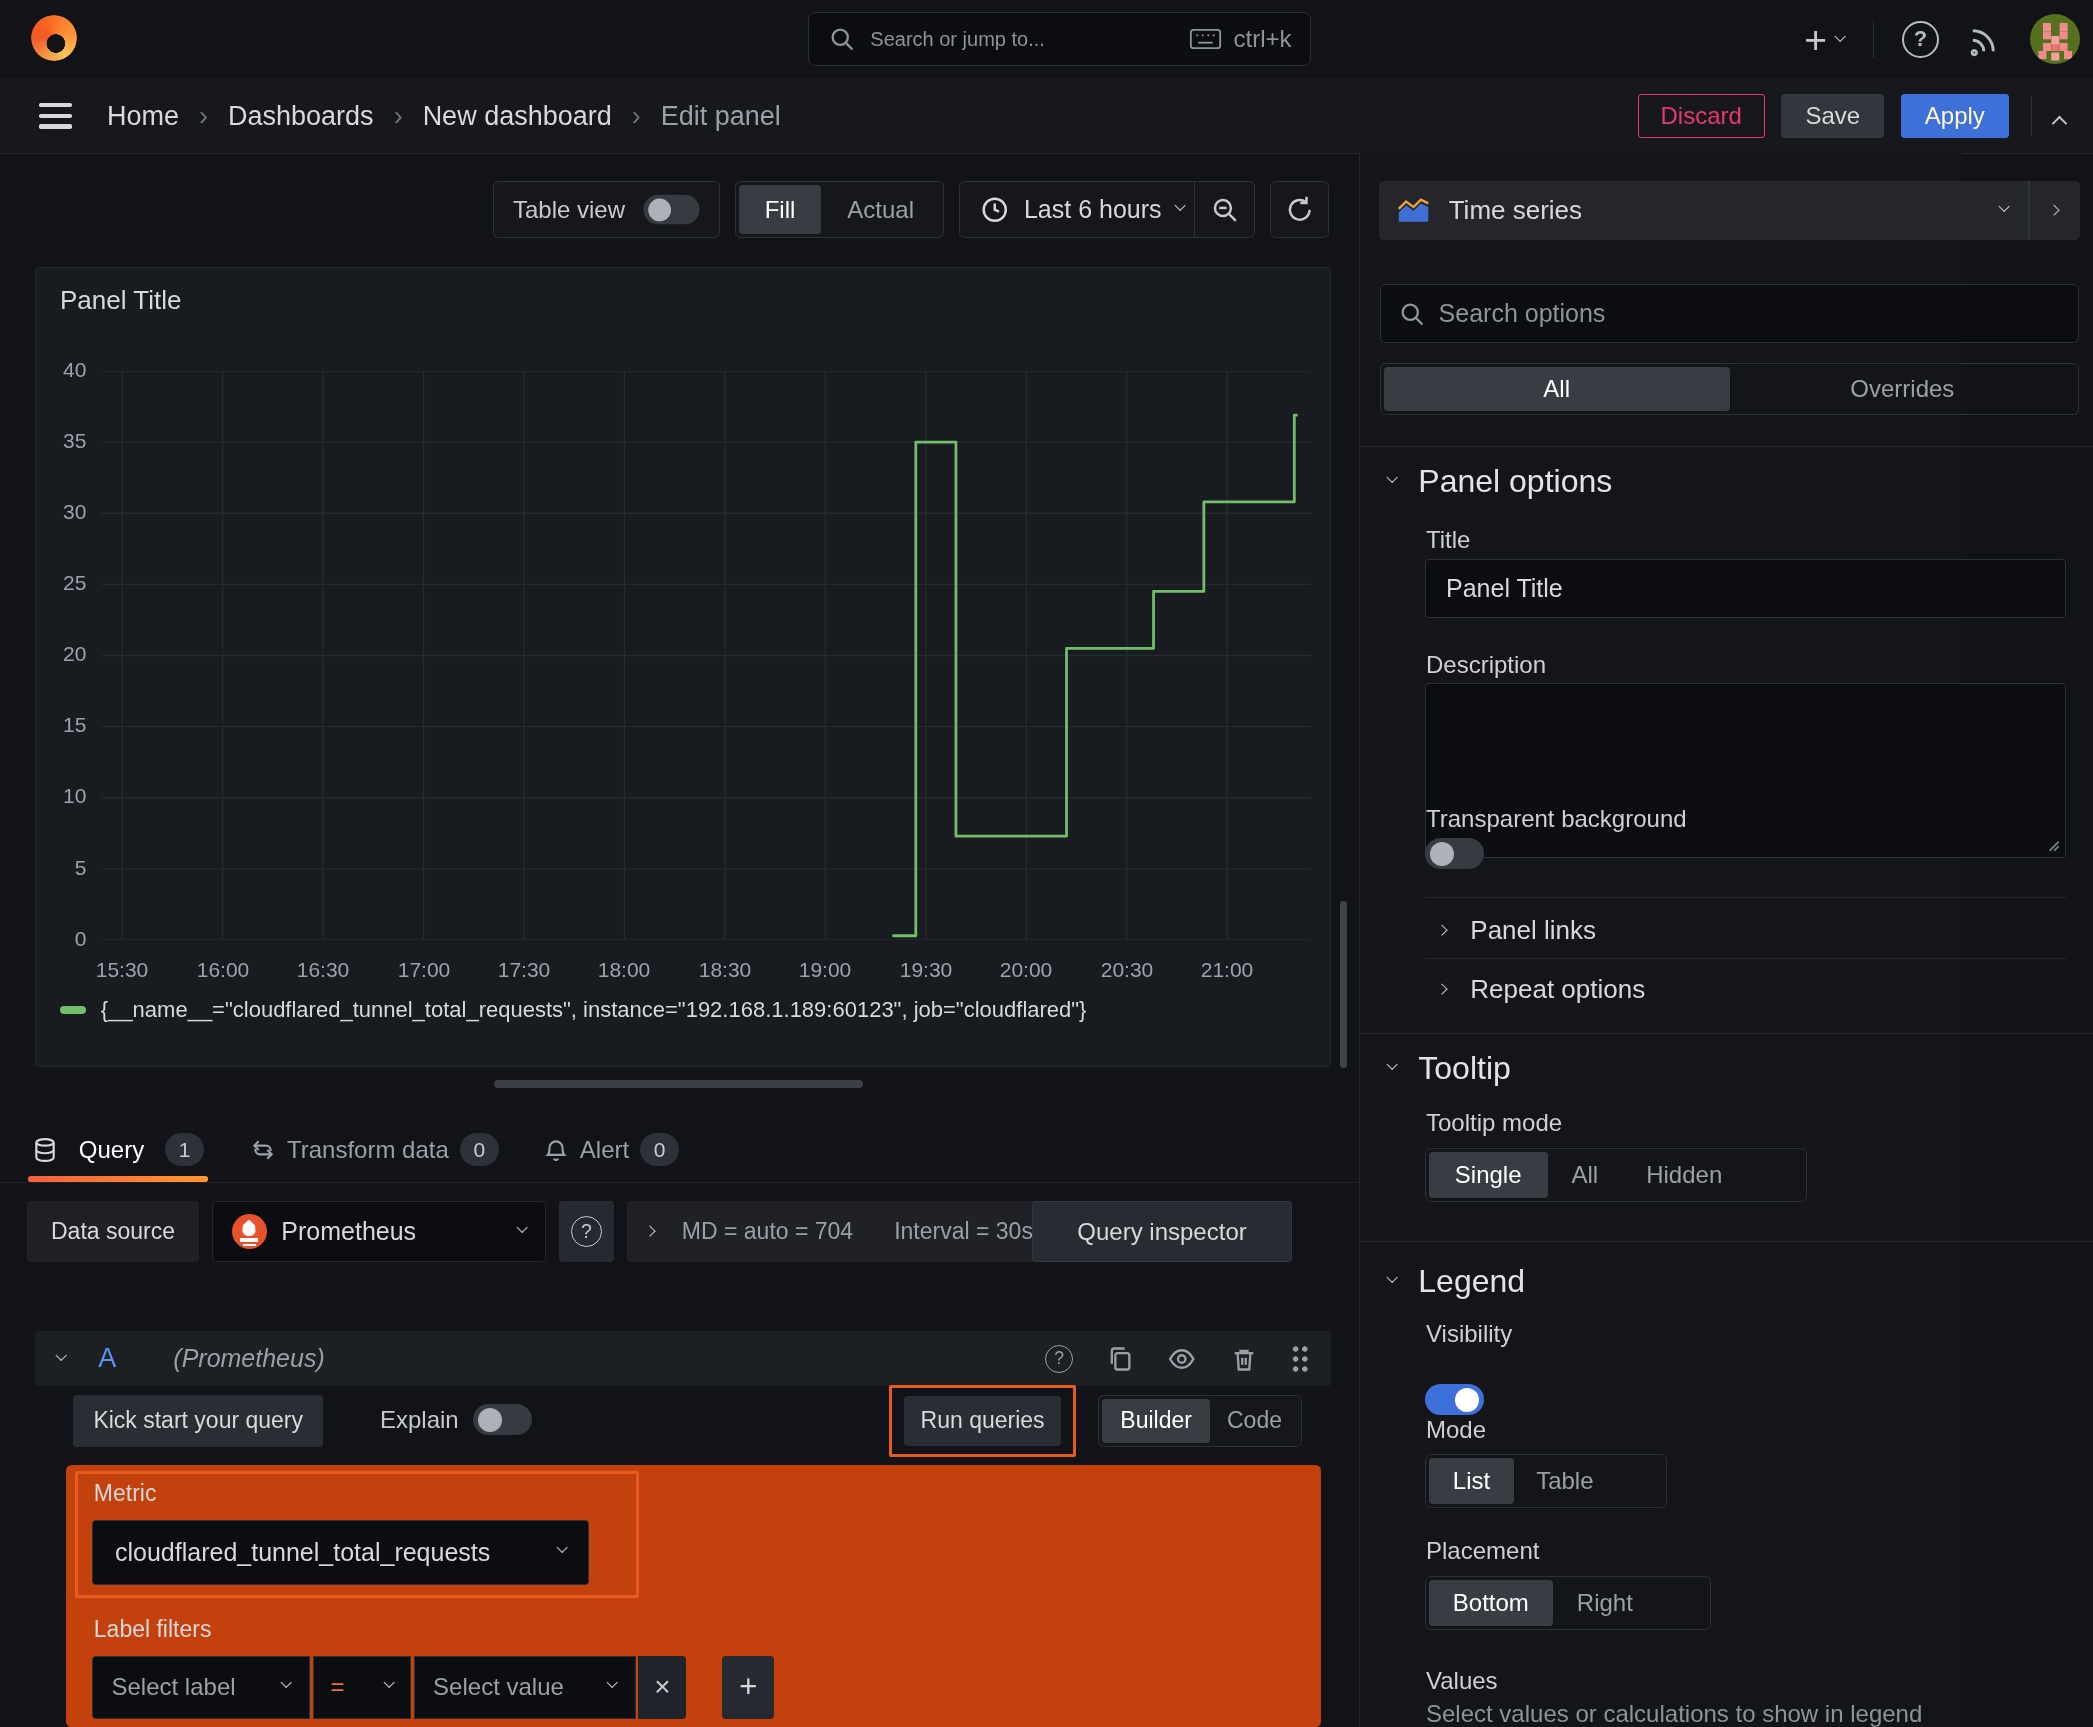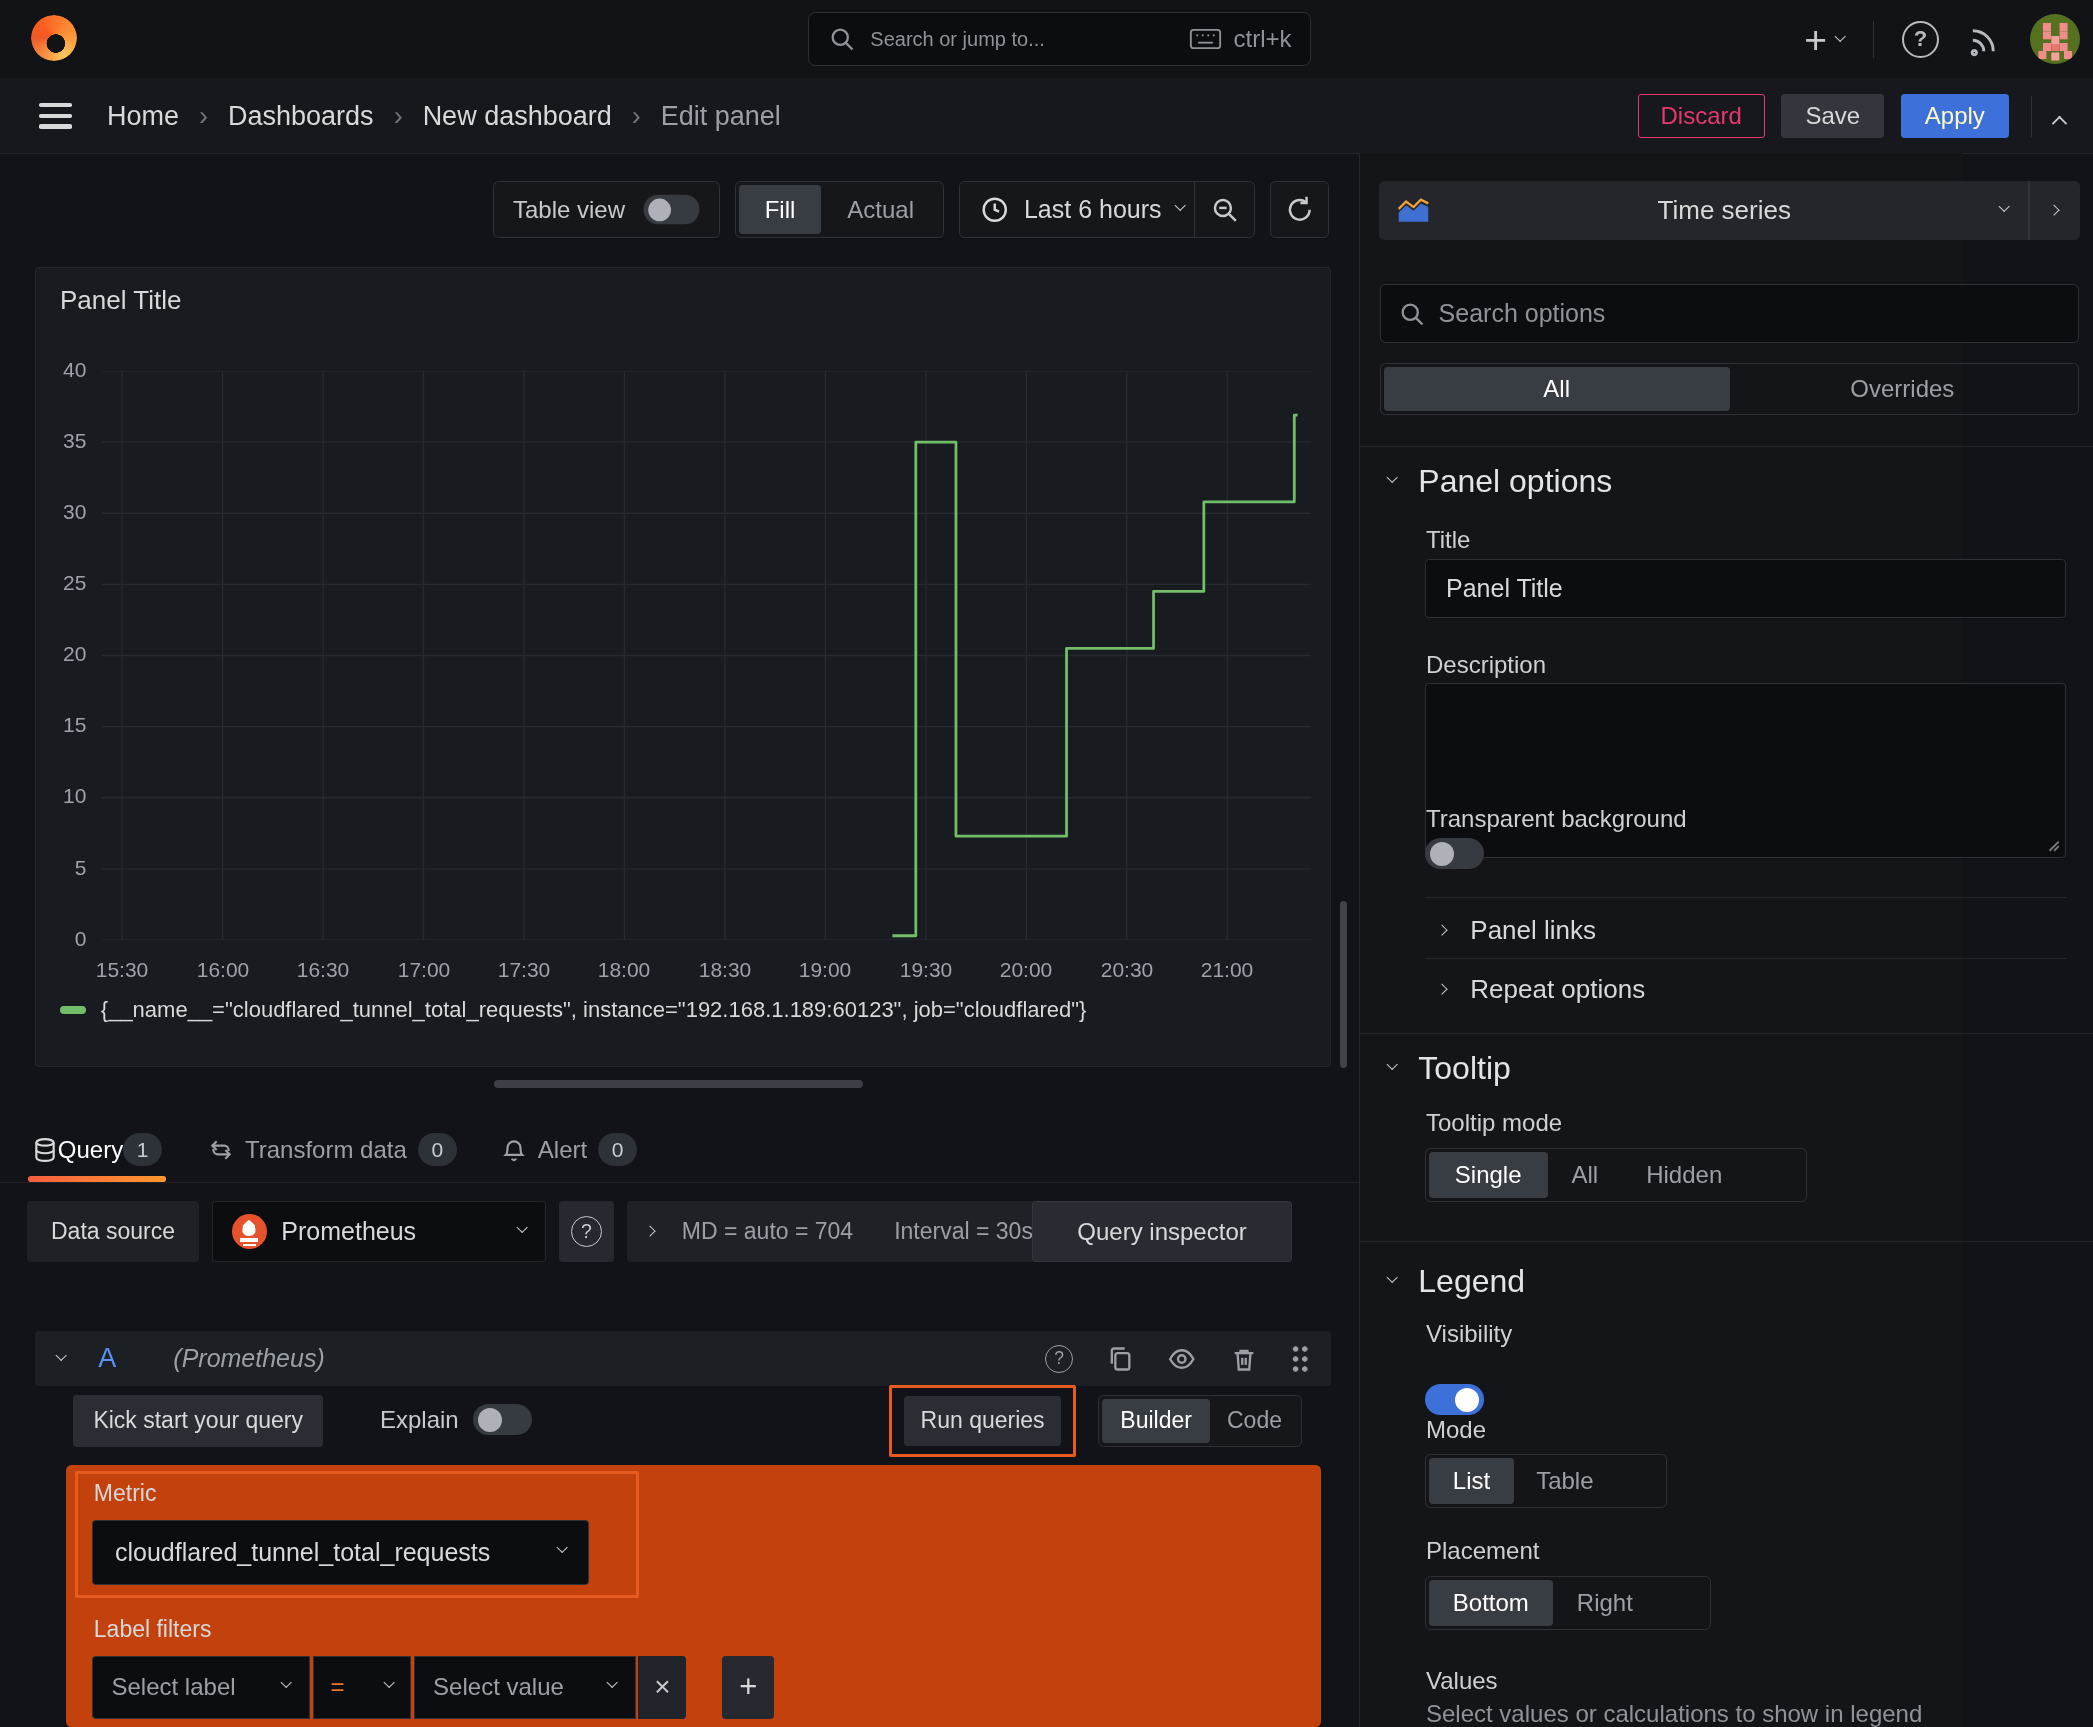--- a/index.html
+++ b/index.html
@@ -198,21 +198,21 @@
         <div style="width: 26px; height: 8.3px; border-radius: 4.6px; background: rgb(115, 191, 105);"></div>
         <span style="font-size:22px;color:#d8d9da;">{__name__="cloudflared_tunnel_total_requests", instance="192.168.1.189:60123", job="cloudflared"}</span>
       </div>
     </div>
 
     <div class="abs" style="left:494px;top:927px;width:369px;height:8.3px;border-radius:4.6px;background:#3c4046;"></div>
     <div class="abs" style="left:1340px;top:748px;width:7.4px;height:167px;border-radius:3.7px;background:#3f434a;"></div>
 
     <div class="abs" style="left:0;top:964px;width:1359px;height:66px;border-bottom:0.9px solid #202227;">
       <div class="abs flex" style="left:30px;top:0;height:65px;gap:44px;">
-        <div class="flex" style="gap:0;height:65px;position:relative;padding:0 1.8px;text-align:center;">
+        <div class="flex" style="gap:21px;height:65px;position:relative;padding:0 1.8px;text-align:center;">
           <svg width="26" height="26" viewBox="0 0 24 24" fill="none" stroke="#d8d9da" stroke-width="2">
               <ellipse cx="12" cy="5" rx="8" ry="3"></ellipse>
               <path d="M4 5 v7 c0 1.7 3.6 3 8 3 s8 -1.3 8 -3 V5"></path>
               <path d="M4 12 v7 c0 1.7 3.6 3 8 3 s8 -1.3 8 -3 V12"></path>
             </svg>
           <span style="font-size:24px;color:#fff;">Query</span>
           <span class="badge">1</span>
           <div style="position:absolute;left:-1.8px;right:-1.8px;bottom:0;height:6.5px;border-radius:2.8px;background:linear-gradient(90deg,#f55f3e,#ff9830);"></div>
         </div>
         <div class="flex" style="gap:11px;height:65px;">
@@ -323,21 +323,21 @@
         <div class="flex inp" style="width:222px;height:63px;border-radius:0;padding:0 18.5px;">
           <span style="font-size:24px;color:#9aa0a6;flex:1;">Select value</span>
           <span class="chev down sm" style="color:#c7c9cc;margin-top:-3.7px;"></span>
         </div>
         <div class="flex" style="width:48px;height:63px;background:#202329;border-radius:0 3.7px 3.7px 0;justify-content:center;font-size:28px;color:#c7c9cc;">×</div>
         <div class="flex" style="width:52px;height:63px;background:#26292f;border-radius:3.7px;justify-content:center;font-size:31px;color:#d8d9da;margin-left:33px;">+</div>
       </div>
     </div>
   </div>
 
-  <div class="abs" style="left:1359px;top:153px;width:603px;height:1575px;background:#141519;border-left:0.9px solid var(--divider);text-align:center;">
+  <div class="abs" style="left:1359px;top:153px;width:603px;height:1575px;background:#141519;border-left:0.9px solid var(--divider);">
 
     <div class="abs flex" style="left:18.5px;top:28px;width:701px;height:59px;background:#24262c;border-radius:5.5px;">
       <svg width="37" height="29.5" viewBox="0 0 40 32" style="margin-left:16.6px;">
           <polygon points="4,28 4,18 12,10 20,16 28,8 36,12 36,28" fill="#3f6fd1"></polygon>
           <polyline points="4,14 12,6 20,12 28,4 36,8" fill="none" stroke="#f2a33c" stroke-width="2.5"></polyline>
         </svg>
       <span style="font-size:26px;color:#d8d9da;margin-left:16.6px;flex:1;">Time series</span>
       <span class="chev down sm" style="color:#c7c9cc;margin-top:-3.7px;"></span>
       <div class="divider-v" style="height:59px;margin-left:20px;background:#30333a;"></div>
       <div class="flex" style="width:50px;justify-content:center;">

